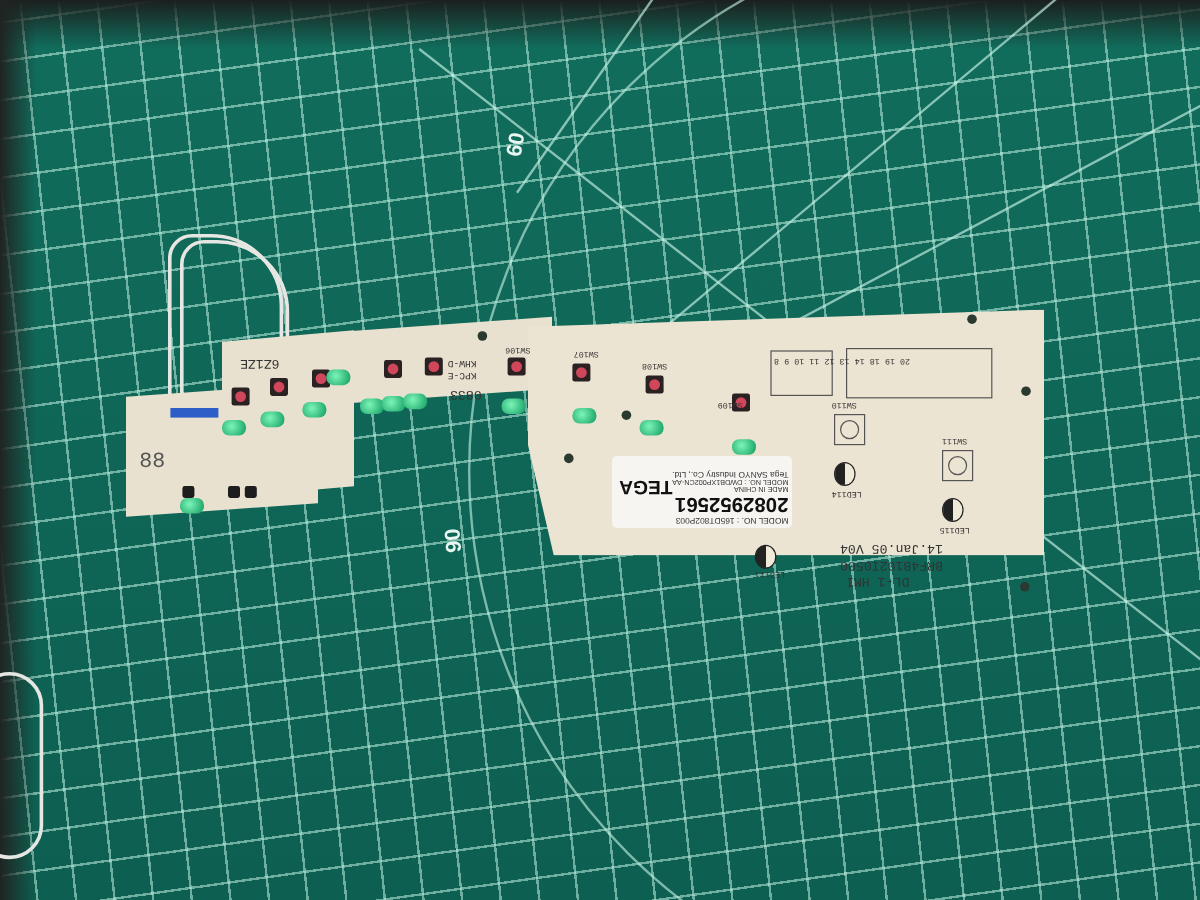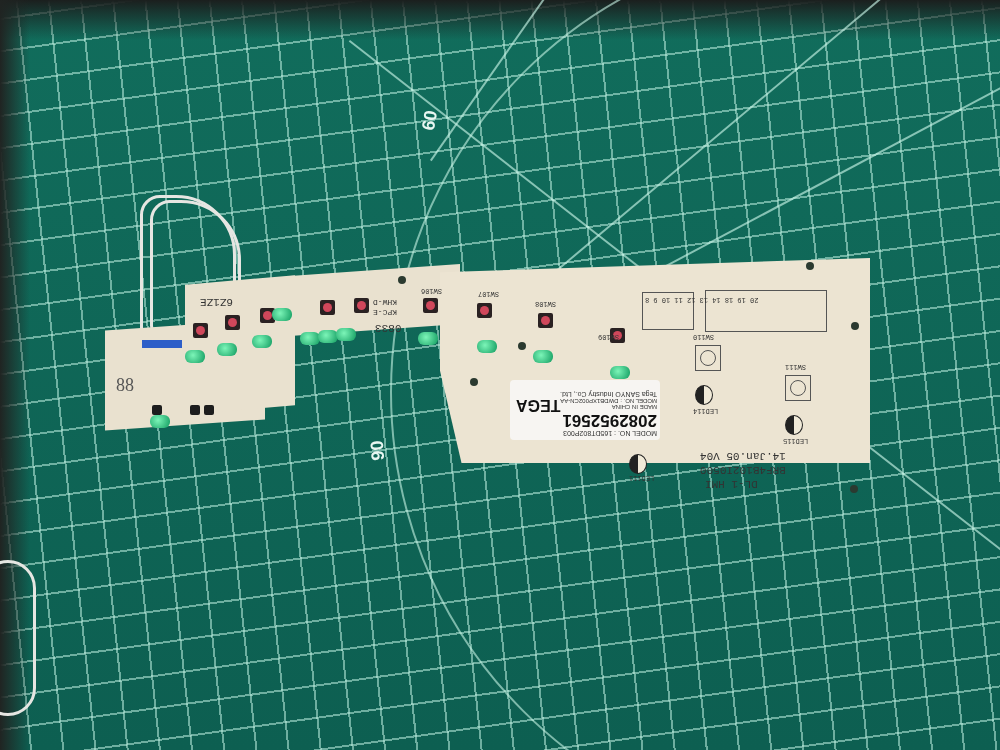--- a/index.html
+++ b/index.html
@@ -23,21 +23,21 @@
   .label .big{font-size:17px;font-weight:bold;color:#111;}
   .label .brand{font-size:16px;font-weight:bold;color:#111;position:absolute;right:6px;bottom:16px;}
   .btn{position:absolute;width:15px;height:15px;background:#2a2122;border-radius:2px;}
   .btn::after{content:"";position:absolute;left:3px;top:3px;width:9px;height:9px;border-radius:50%;background:#d0475b;}
   .led{position:absolute;width:20px;height:13px;border-radius:6px;background:radial-gradient(circle at 40% 40%,#7cf5b8,#0f9a5e);}
   .pcbtext{position:absolute;font-size:11px;color:#333;transform:rotate(180deg);font-family:"Liberation Mono",monospace;white-space:nowrap;}
   .grid-box{position:absolute;border:1px solid #555;}
   .sw{position:absolute;width:24px;height:24px;border:1px solid #555;}
   .sw::after{content:"";position:absolute;left:4px;top:4px;width:14px;height:14px;border:1px solid #555;border-radius:50%;}
   .ledmark{position:absolute;width:16px;height:18px;border-radius:50%;background:linear-gradient(90deg,#222 50%,#f0ead8 50%);border:1px solid #222;}
-  .seg{position:absolute;font-family:Liberation Serif, serif;color:#555;font-size:18px;}
+  .seg{position:absolute;font-family:Liberation Mono, monospace;color:#555;font-size:18px;}
   .bluetag{position:absolute;left:142px;top:340px;width:40px;height:8px;background:#2d5ec8;}
   .hole{position:absolute;width:8px;height:8px;border-radius:50%;background:#2b3a30;}
   .trans{position:absolute;width:10px;height:10px;background:#1d1d1d;border-radius:2px;}
 </style>
 </head>
 <body>
 
 <div class="mat"></div>
 <div class="mat-shadow"></div>
 <div class="mat-left-shadow"></div>

